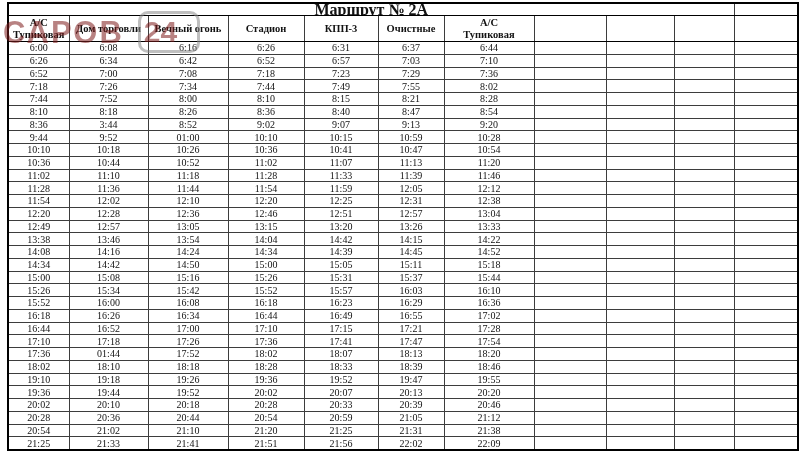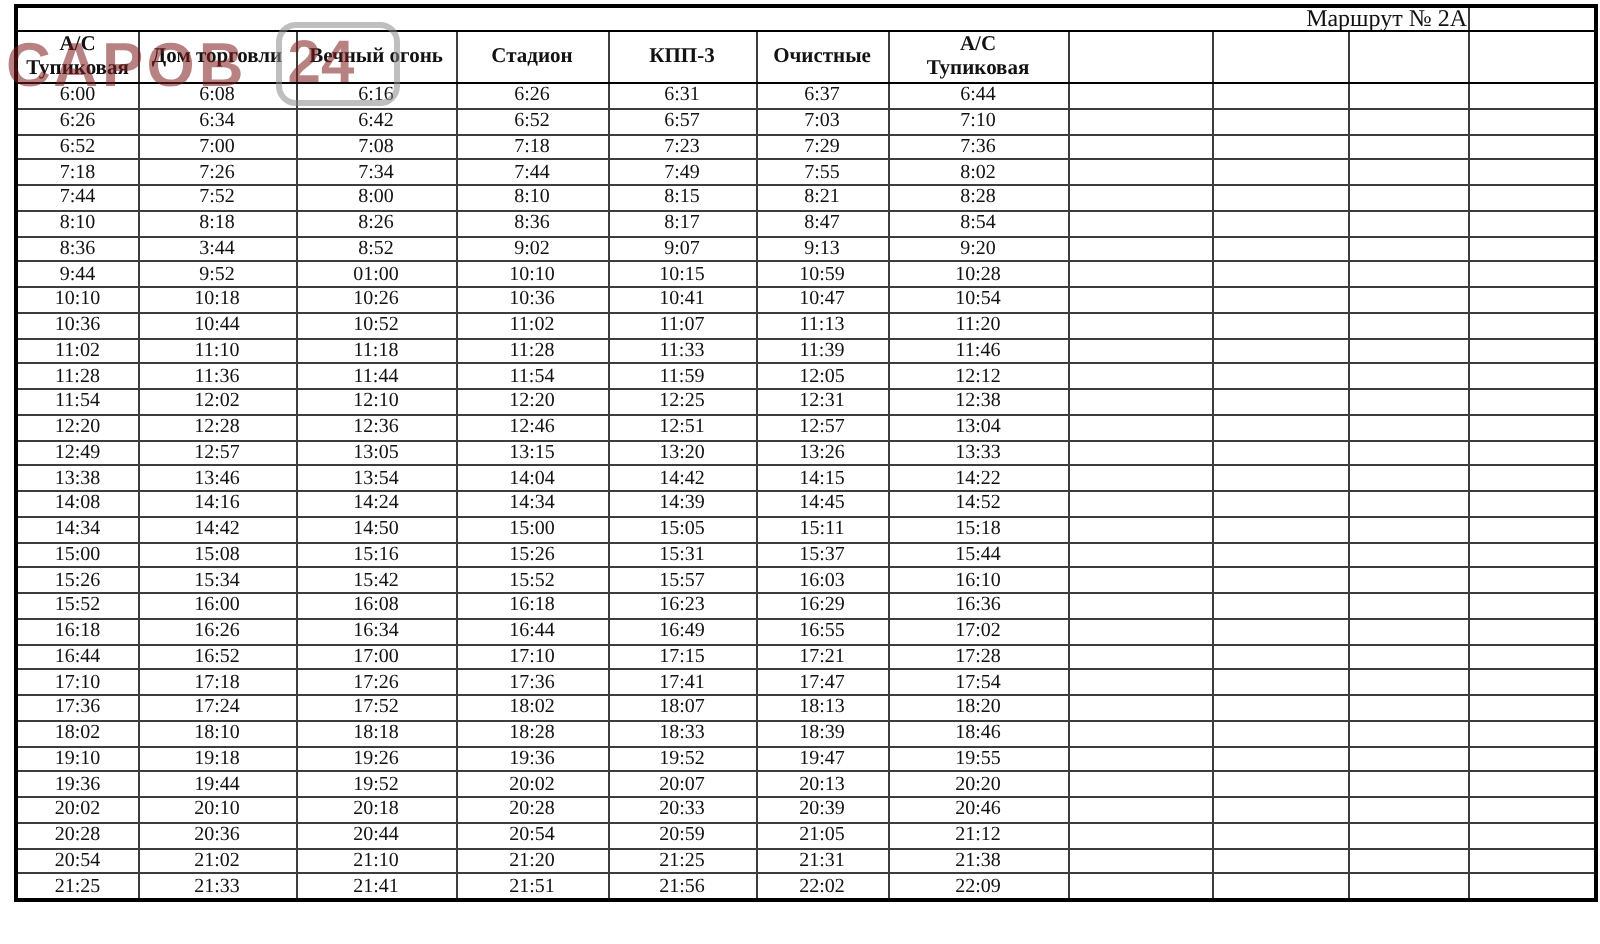--- a/index.html
+++ b/index.html
@@ -4,22 +4,22 @@
 <style>
   html,body{margin:0;padding:0;background:#ffffff;}
   .page{position:relative;width:800px;height:472px;background:#ffffff;overflow:hidden;
         font-family:"Liberation Serif",serif;}
 
   table.tt{position:absolute;left:7px;top:2px;border-collapse:collapse;table-layout:fixed;
            border:2px solid #000;}
   table.tt td,table.tt th{border:1px solid #3d3d3d;padding:0;margin:0;text-align:center;
            vertical-align:middle;color:#121212;overflow:hidden;white-space:nowrap;}
 
-  tr.title-row td{height:11px;font-size:12px;font-weight:normal;line-height:11px;
-           border-bottom:1px solid #000;text-align:right;}
+  tr.title-row td{height:11px;font-size:16px;font-weight:bold;line-height:11px;
+           border-bottom:1px solid #000;}
   tr.header-row th{height:25px;font-size:10.5px;font-weight:bold;line-height:1.08;
            white-space:normal;border-bottom:1px solid #000;}
   .hdr{margin:0 auto;}
   .hdr.narrow{max-width:56px;}
 
   tbody td{height:11.75px;font-size:10px;line-height:11px;}
   tbody tr td{border-top:1px solid #5a5a5a;}
   tbody tr:nth-child(odd) td{border-top-color:#1c1c1c;}
 
   .watermark{position:absolute;left:3px;top:11px;z-index:5;display:flex;align-items:center;
@@ -154,21 +154,21 @@
           <td></td>
           <td></td>
           <td></td>
           <td></td>
         </tr>
         <tr>
           <td>8:10</td>
           <td>8:18</td>
           <td>8:26</td>
           <td>8:36</td>
-          <td>8:17</td>
+          <td>8:40</td>
           <td>8:47</td>
           <td>8:54</td>
           <td></td>
           <td></td>
           <td></td>
           <td></td>
         </tr>
         <tr>
           <td>8:36</td>
           <td>3:44</td>
@@ -398,21 +398,21 @@
           <td>17:41</td>
           <td>17:47</td>
           <td>17:54</td>
           <td></td>
           <td></td>
           <td></td>
           <td></td>
         </tr>
         <tr>
           <td>17:36</td>
-          <td>17:24</td>
+          <td>01:44</td>
           <td>17:52</td>
           <td>18:02</td>
           <td>18:07</td>
           <td>18:13</td>
           <td>18:20</td>
           <td></td>
           <td></td>
           <td></td>
           <td></td>
         </tr>

